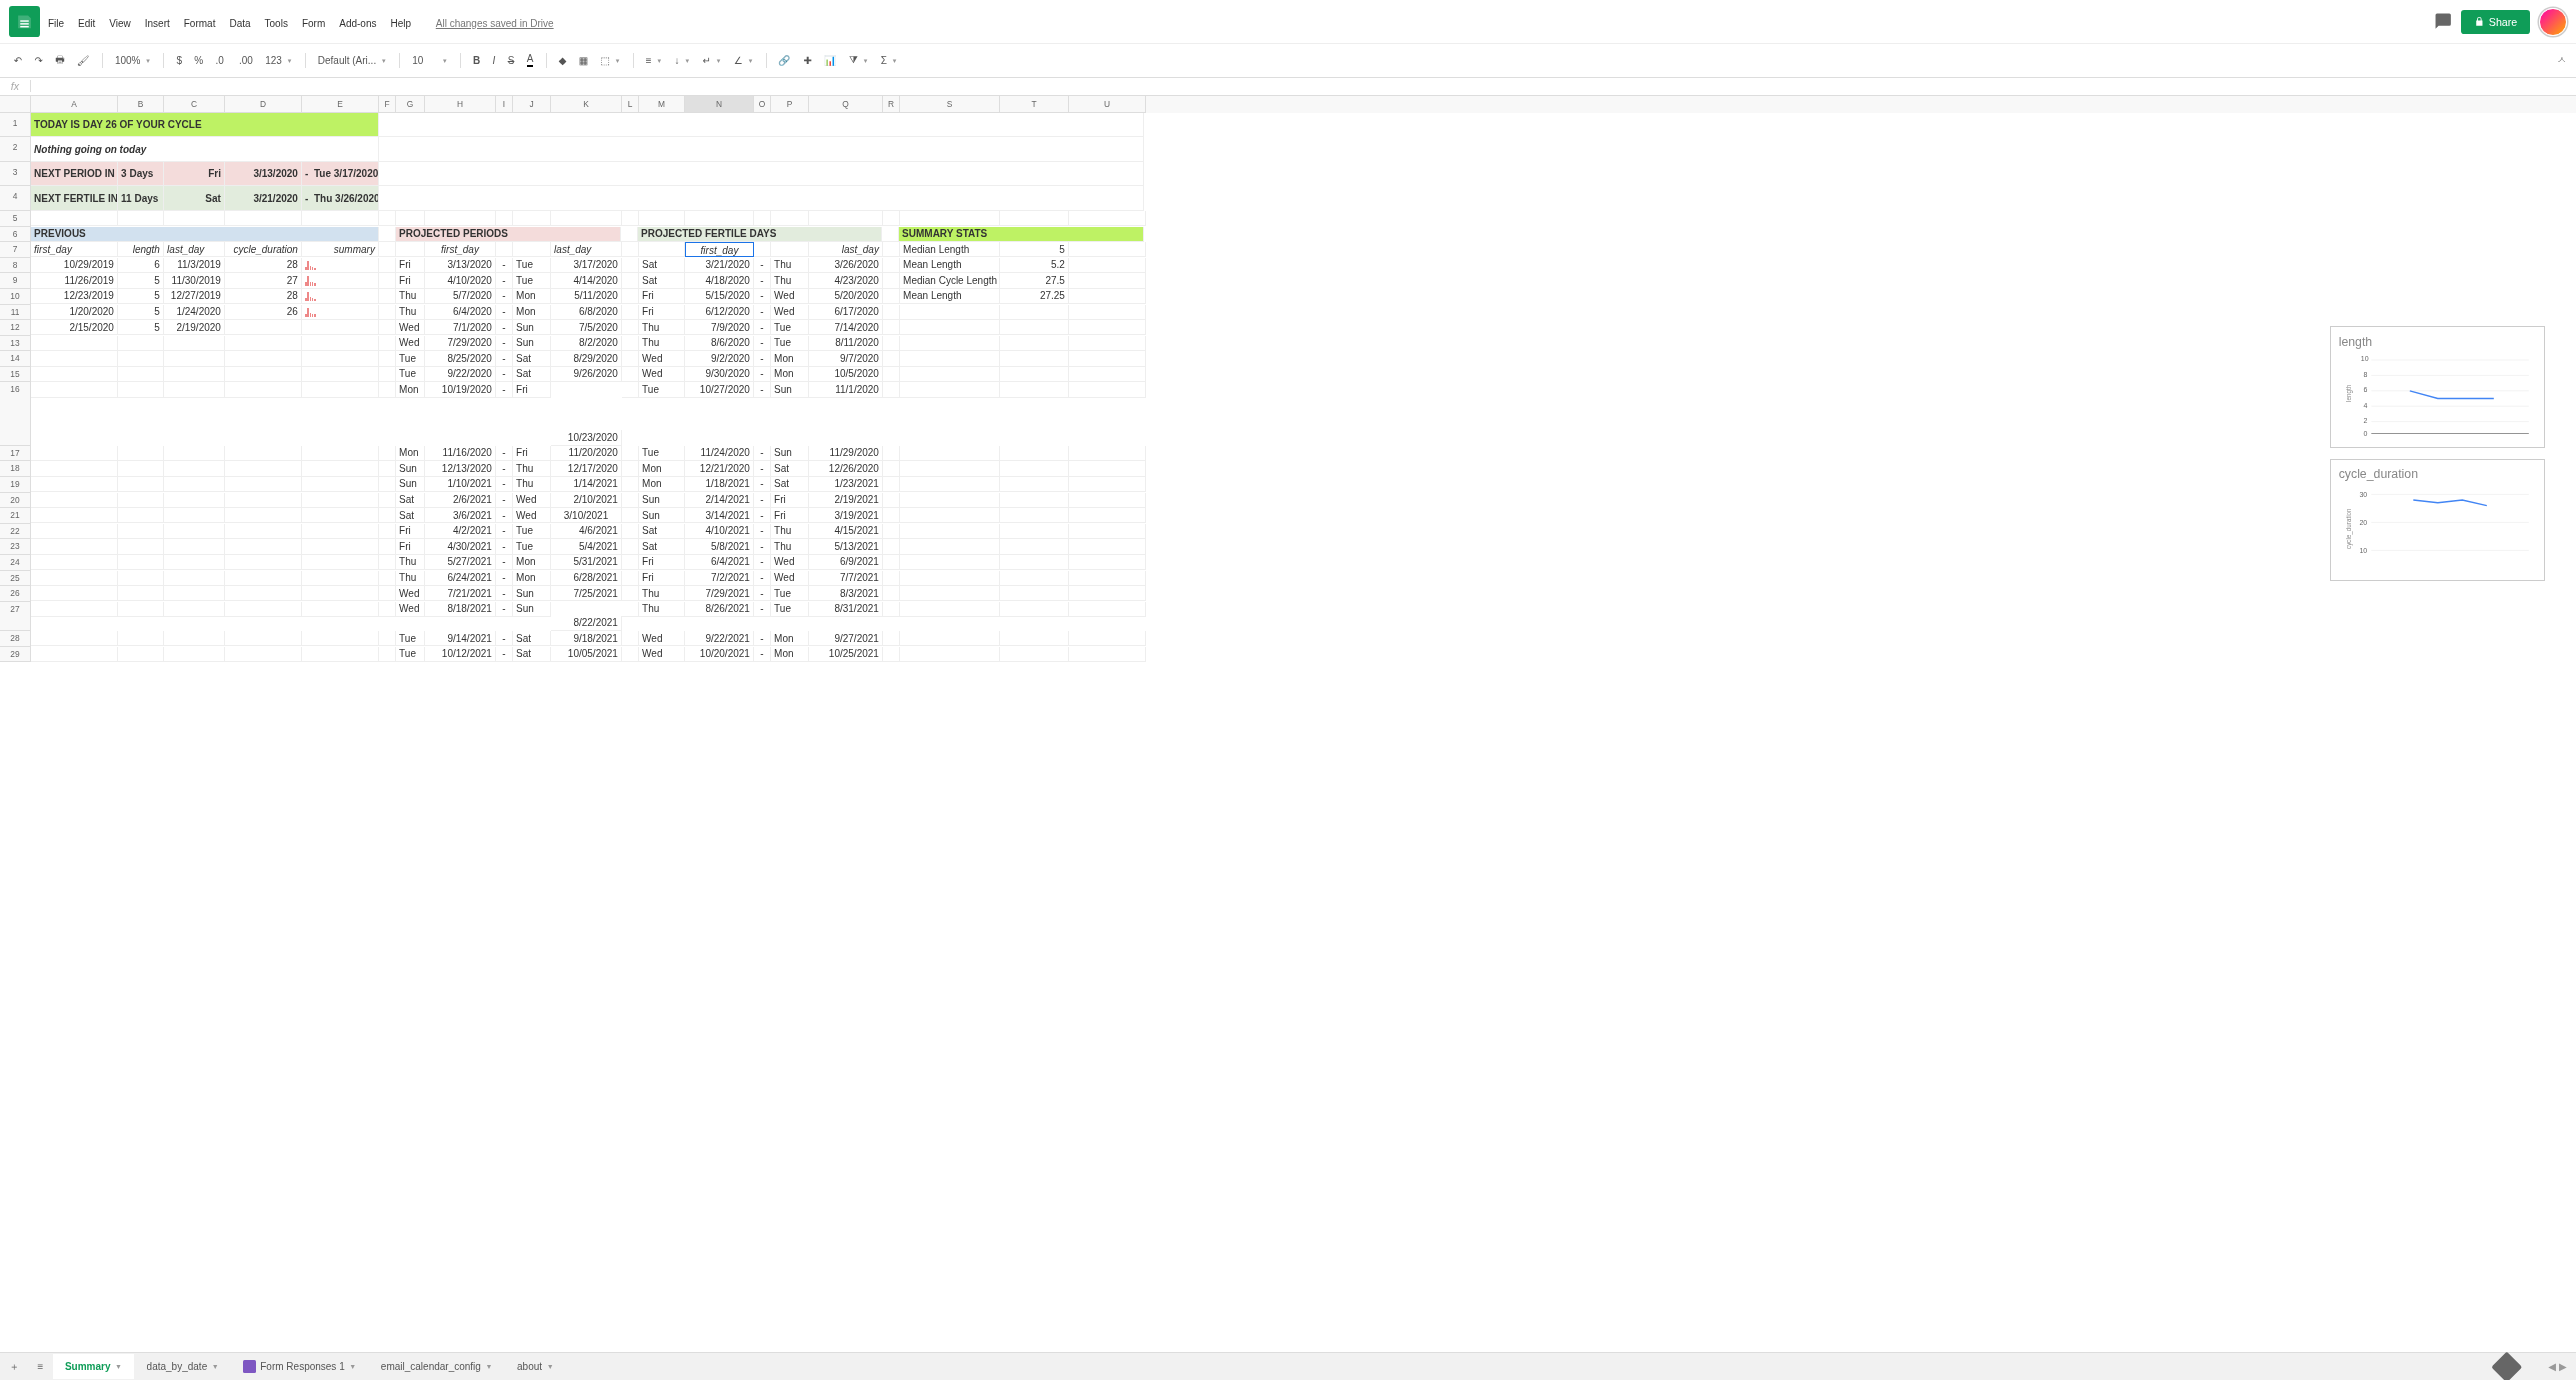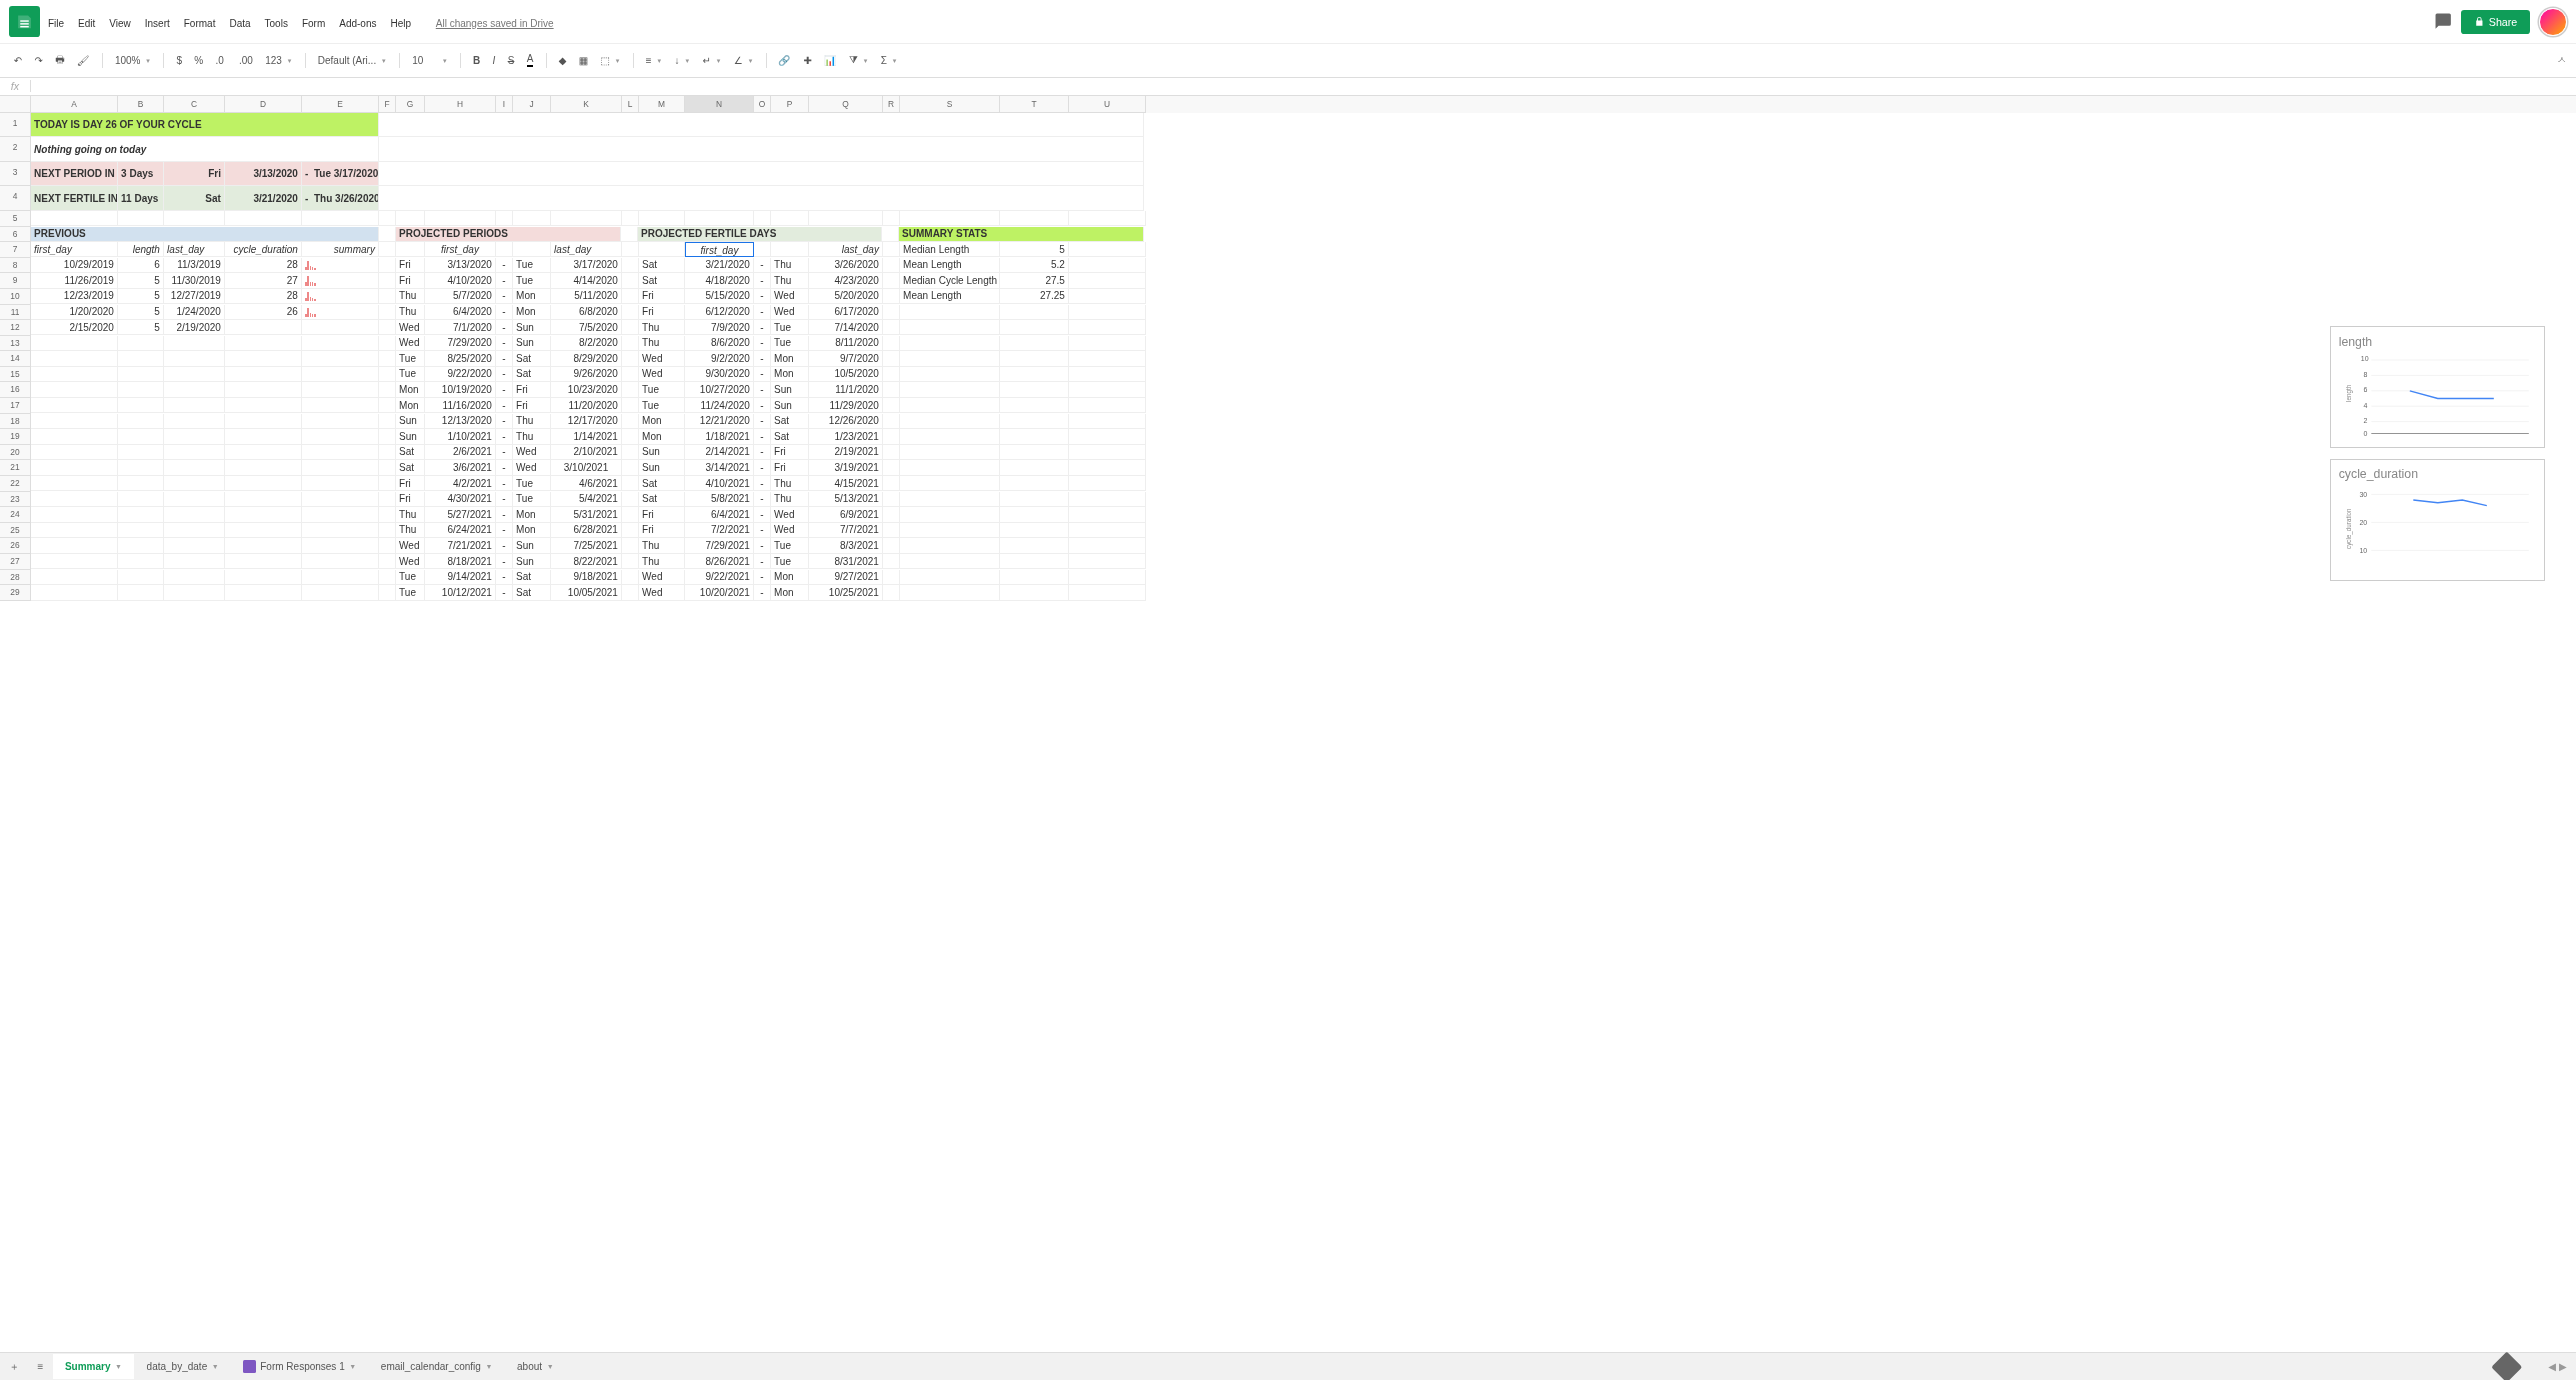--- a/index.html
+++ b/index.html
@@ -504,21 +504,21 @@
         <div class="cell right" style="width: 87px; min-width: 87px;"></div>
         <div class="cell right" style="width: 46px; min-width: 46px;"></div>
         <div class="cell right" style="width: 61px; min-width: 61px;"></div>
         <div class="cell right" style="width: 77px; min-width: 77px;"></div>
         <div class="cell " style="width: 77px; min-width: 77px;"></div>
         <div class="cell " style="width: 17px; min-width: 17px;"></div>
         <div class="cell " style="width: 29px; min-width: 29px;">Mon</div>
         <div class="cell right" style="width: 71px; min-width: 71px;">10/19/2020</div>
         <div class="cell center" style="width: 17px; min-width: 17px;">-</div>
         <div class="cell " style="width: 38px; min-width: 38px;">Fri</div>
-        <div class="cell right" style="width: 71px; min-width: 71px;">10/23/2020</div>
+        <div class="cell right" style="width: 71px; min-width: 71px; margin-top: 48px;">10/23/2020</div>
         <div class="cell " style="width: 17px; min-width: 17px;"></div>
         <div class="cell " style="width: 46px; min-width: 46px;">Tue</div>
         <div class="cell right" style="width: 69px; min-width: 69px;">10/27/2020</div>
         <div class="cell center" style="width: 17px; min-width: 17px;">-</div>
         <div class="cell " style="width: 38px; min-width: 38px;">Sun</div>
         <div class="cell right" style="width: 74px; min-width: 74px;">11/1/2020</div>
         <div class="cell " style="width: 17px; min-width: 17px;"></div>
         <div class="cell " style="width: 100px; min-width: 100px;"></div>
         <div class="cell right" style="width: 69px; min-width: 69px;"></div>
         <div class="cell " style="width: 77px; min-width: 77px;"></div>
@@ -768,21 +768,21 @@
         <div class="cell right" style="width: 87px; min-width: 87px;"></div>
         <div class="cell right" style="width: 46px; min-width: 46px;"></div>
         <div class="cell right" style="width: 61px; min-width: 61px;"></div>
         <div class="cell right" style="width: 77px; min-width: 77px;"></div>
         <div class="cell " style="width: 77px; min-width: 77px;"></div>
         <div class="cell " style="width: 17px; min-width: 17px;"></div>
         <div class="cell " style="width: 29px; min-width: 29px;">Wed</div>
         <div class="cell right" style="width: 71px; min-width: 71px;">8/18/2021</div>
         <div class="cell center" style="width: 17px; min-width: 17px;">-</div>
         <div class="cell " style="width: 38px; min-width: 38px;">Sun</div>
-        <div class="cell right" style="width: 71px; min-width: 71px;">8/22/2021</div>
+        <div class="cell right" style="width: 71px; min-width: 71px; margin-top: 14px;">8/22/2021</div>
         <div class="cell " style="width: 17px; min-width: 17px;"></div>
         <div class="cell " style="width: 46px; min-width: 46px;">Thu</div>
         <div class="cell right" style="width: 69px; min-width: 69px;">8/26/2021</div>
         <div class="cell center" style="width: 17px; min-width: 17px;">-</div>
         <div class="cell " style="width: 38px; min-width: 38px;">Tue</div>
         <div class="cell right" style="width: 74px; min-width: 74px;">8/31/2021</div>
         <div class="cell " style="width: 17px; min-width: 17px;"></div>
         <div class="cell " style="width: 100px; min-width: 100px;"></div>
         <div class="cell right" style="width: 69px; min-width: 69px;"></div>
         <div class="cell " style="width: 77px; min-width: 77px;"></div>

